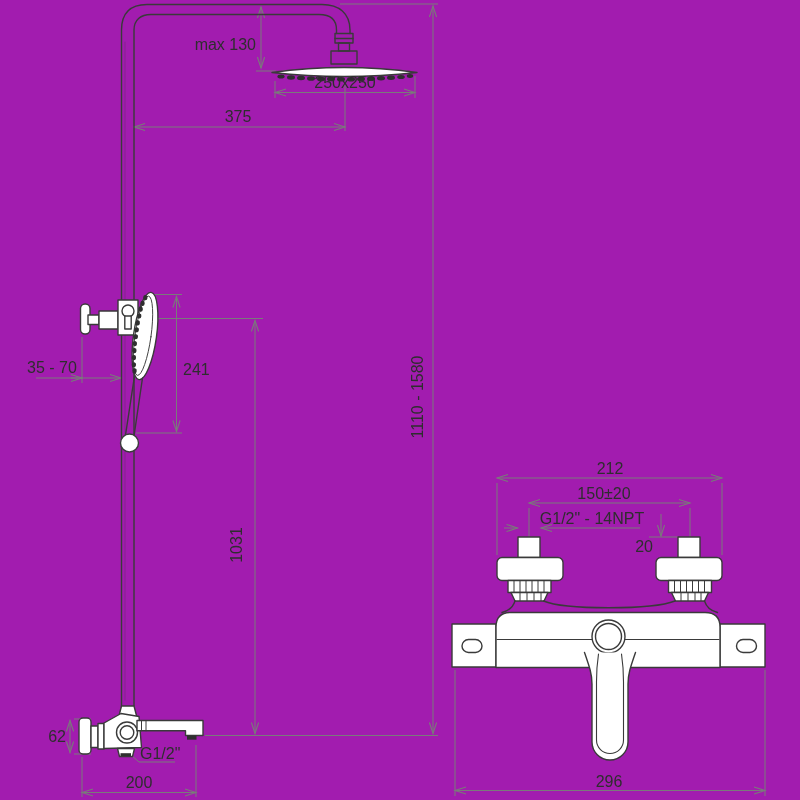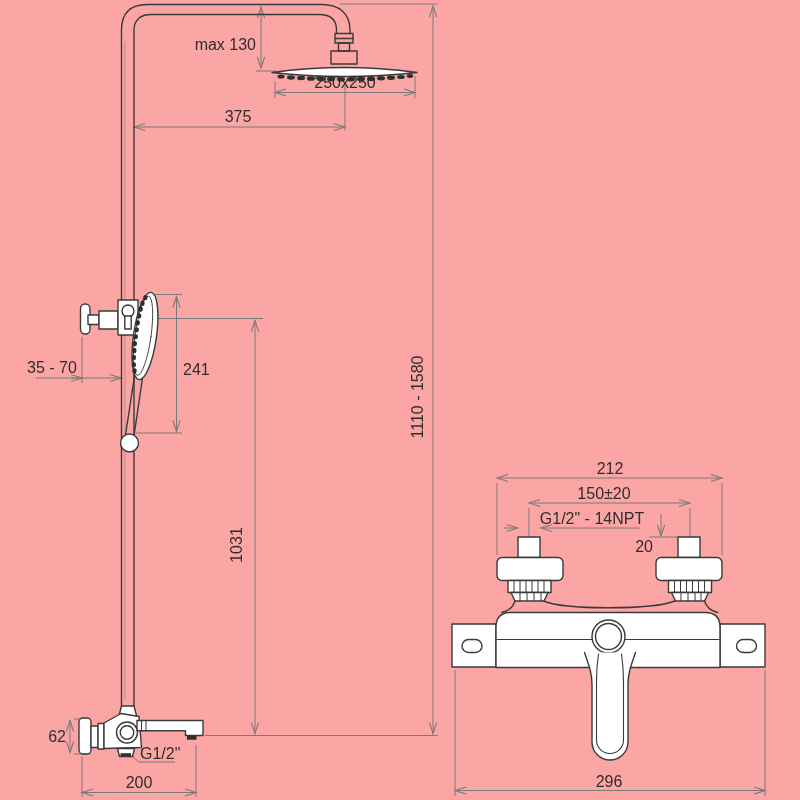--- a/index.html
+++ b/index.html
@@ -1,16 +1,16 @@
 <!DOCTYPE html>
 <html><head>
 <meta charset="utf-8">
 <style>
   html,body{margin:0;padding:0;background:#ffffff;}
-  #stage{position:relative;width:800px;height:800px;background:#fca5a5;overflow:hidden;}
+  #stage{position:relative;width:800px;height:800px;background:#a21caf;overflow:hidden;}
   svg{display:block;}
   text.dim{font-family:"Liberation Sans","DejaVu Sans",sans-serif;font-size:16px;fill:#2e2e2e;}
 </style>
 </head>
 <body>
 
 <div id="stage">
 <svg width="800" height="800" viewBox="0 0 800 800">
   <defs>
     <marker id="arr" markerUnits="userSpaceOnUse" markerWidth="26" markerHeight="14" refX="0" refY="0" orient="auto-start-reverse" viewBox="-13 -7 26 14">

